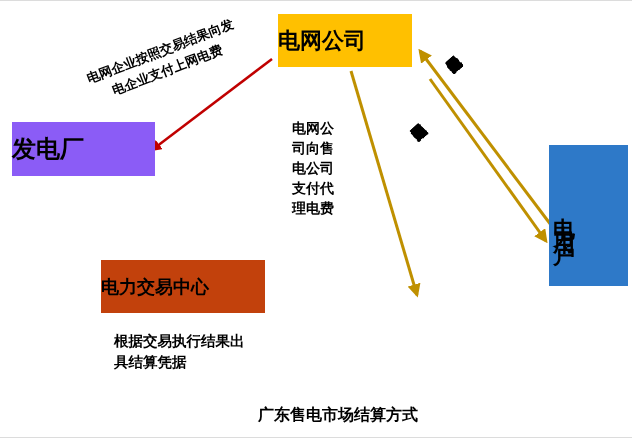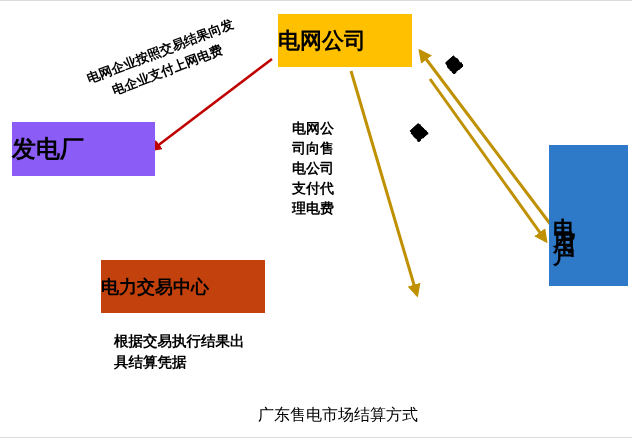--- a/index.html
+++ b/index.html
@@ -12,21 +12,21 @@
   .arrows { position:absolute; left:0; top:0; pointer-events:none; }
   .node {
     position:absolute; display:flex; align-items:center; justify-content:flex-start;
     font-weight:bold; color:#000;
   }
   .vert-text { writing-mode:vertical-rl; text-orientation:upright; letter-spacing:8px; }
   .edge-label { position:absolute; font-weight:bold; color:#000; transform-origin:center center; }
   .vlabel { writing-mode:vertical-rl; text-orientation:upright; }
   .caption {
     position:absolute; left:0; top:404px; width:100%; text-align:center;
-    font-size:16px; font-weight:normal; color:#000;padding-left:44px;
+    font-size:16px; font-weight:bold; color:#000;padding-left:44px;
   }
 </style>
 </head>
 <body>
 
 <div class="canvas">
 
   <svg class="arrows" width="632" height="438" viewBox="0 0 632 438">
     <defs>
       <marker id="mred" viewBox="0 0 10 10" refX="8" refY="5" markerWidth="4.5" markerHeight="4.5" orient="auto">

